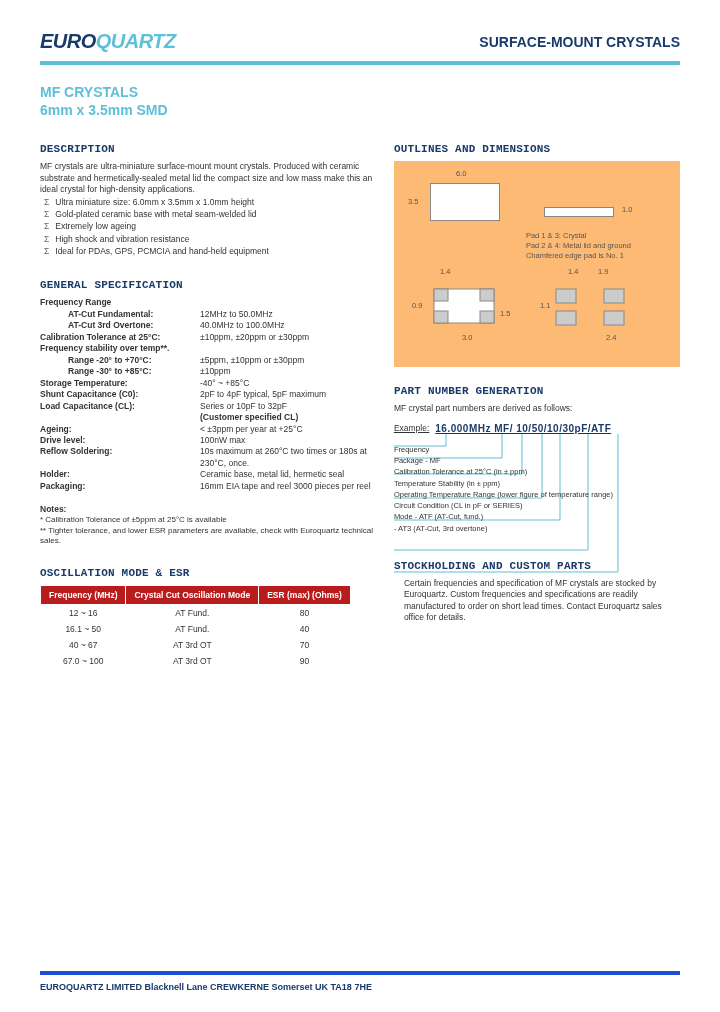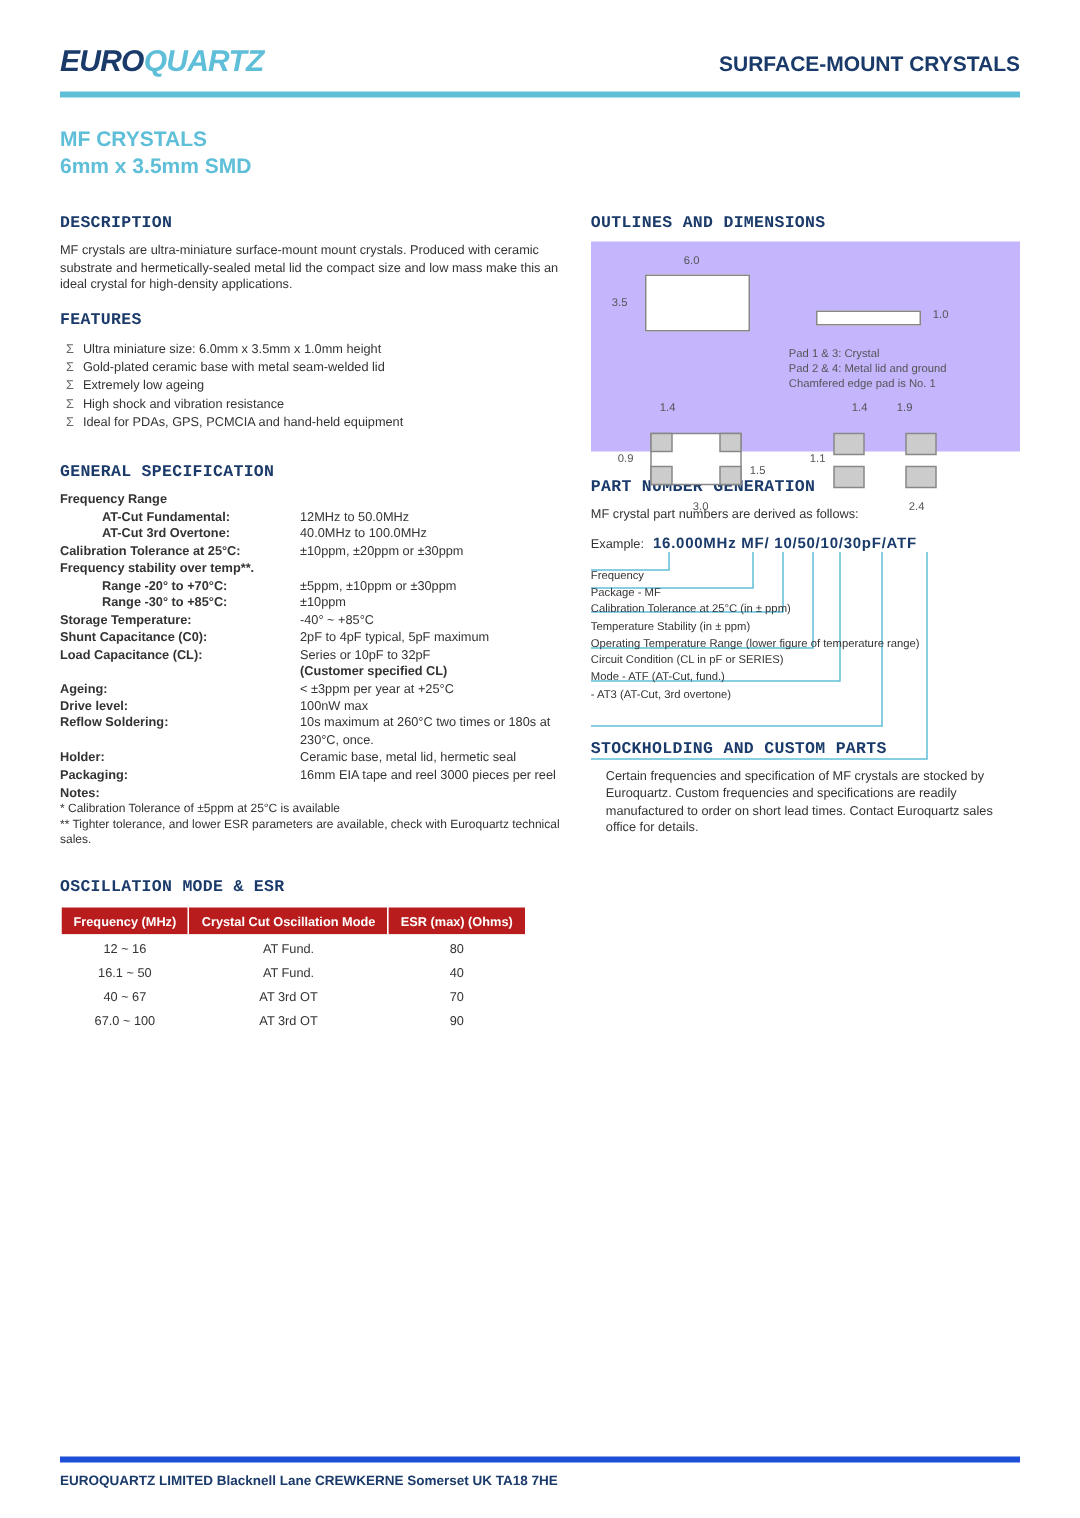--- a/index.html
+++ b/index.html
@@ -29,35 +29,35 @@
   .feature-item { display: flex; gap: 6px; }
   .feature-item .bullet { color: #666; flex-shrink: 0; }
   .spec-label { font-weight: bold; font-size: 8.5px; }
   .spec-sub { font-weight: bold; font-size: 8.5px; padding-left: 28px; display: inline-block; width: 160px; }
   .spec-row { display: flex; font-size: 8.5px; line-height: 1.35; }
   .spec-key { width: 160px; flex-shrink: 0; }
   .spec-val { flex: 1; }
   .osc-table { border-collapse: collapse; margin-top: 6px; font-size: 8.5px; }
   .osc-table th { background: #b91c1c; color: #fff; padding: 4px 8px; font-weight: bold; border: 1px solid #fff; text-align: right; }
   .osc-table td { padding: 3px 8px; text-align: center; }
-  .diagram-box { background: #c4b5fd; width: 100%; height: 140px; margin-top: 6px; position: relative; padding: 23px; }
+  .diagram-box { background: #fdba74; width: 100%; height: 206px; margin-top: 6px; position: relative; padding: 23px; }
   .dim-rect { position: absolute; background: #fff; border: 1px solid #888; }
   .dim-label { position: absolute; font-size: 7.5px; color: #555; }
   .pn-box { font-size: 8.5px; margin-top: 6px; }
-  .pn-example { display: flex; align-items: flex-start; gap: 6px; margin: 8px 0 6px 0; }
+  .pn-example { display: flex; align-items: flex-start; gap: 6px; margin: 8px 0 6px 0; text-decoration: underline; }
   .pn-example .ex-label { font-weight: normal; }
   .pn-example .ex-val { font-weight: bold; color: #1a3a6a; font-size: 10px; letter-spacing: 0.5px; }
   .pn-legend { font-size: 7.5px; line-height: 1.5; position: relative; }
   .pn-legend-text { position: relative; z-index: 2; }
   .footer {
     position: absolute; bottom: 18px; left: 40px; right: 40px;
     border-top: 4px solid #1d4ed8; padding-top: 6px;
     font-size: 9px; color: #1a3a6a; font-weight: bold; line-height: 1.4;
   }
-  .notes { font-size: 8px; line-height: 1.3; margin-top: 1px; }
+  .notes { font-size: 8px; line-height: 1.3; margin-top: 12px; }
   .svg-pads { position: absolute; }
 </style>
 </head>
 <body>
 
 <div class="page">
   <div class="header-row">
     <div class="logo">
       <span class="euro">EURO</span><span class="quartz">QUARTZ</span>
     </div>
@@ -69,21 +69,20 @@
     <div>MF CRYSTALS</div>
     <div>6mm x 3.5mm SMD</div>
   </div>
 
   <div class="cols">
 
     <div class="left-col">
       <div class="section-head">DESCRIPTION</div>
       <div class="body-text">MF crystals are ultra-miniature surface-mount mount crystals. Produced with ceramic substrate and hermetically-sealed metal lid the compact size and low mass make this an ideal crystal for high-density applications.</div>
 
-      <div class="section-head">FEATURES</div>
       <div class="feature-list">
         <div class="feature-item">
             <span class="bullet">Σ</span>
             <span>Ultra miniature size: 6.0mm x 3.5mm x 1.0mm height</span>
           </div>
         <div class="feature-item">
             <span class="bullet">Σ</span>
             <span>Gold-plated ceramic base with metal seam-welded lid</span>
           </div>
         <div class="feature-item">

